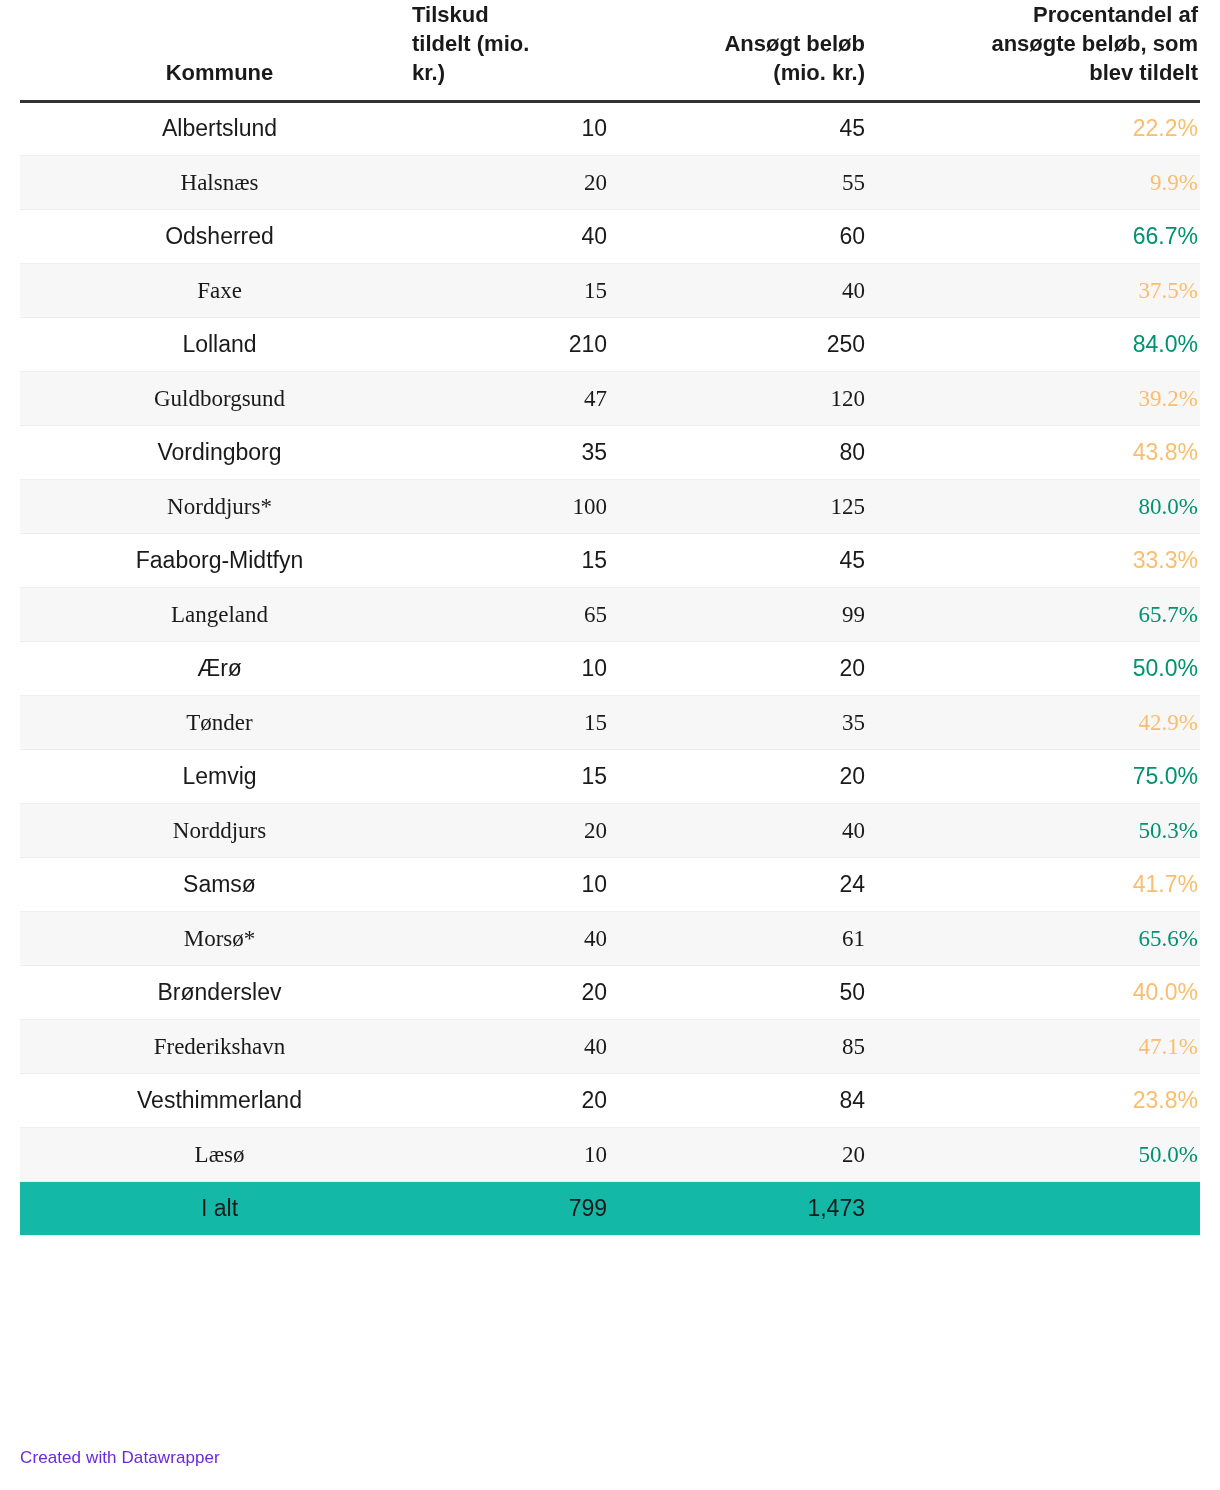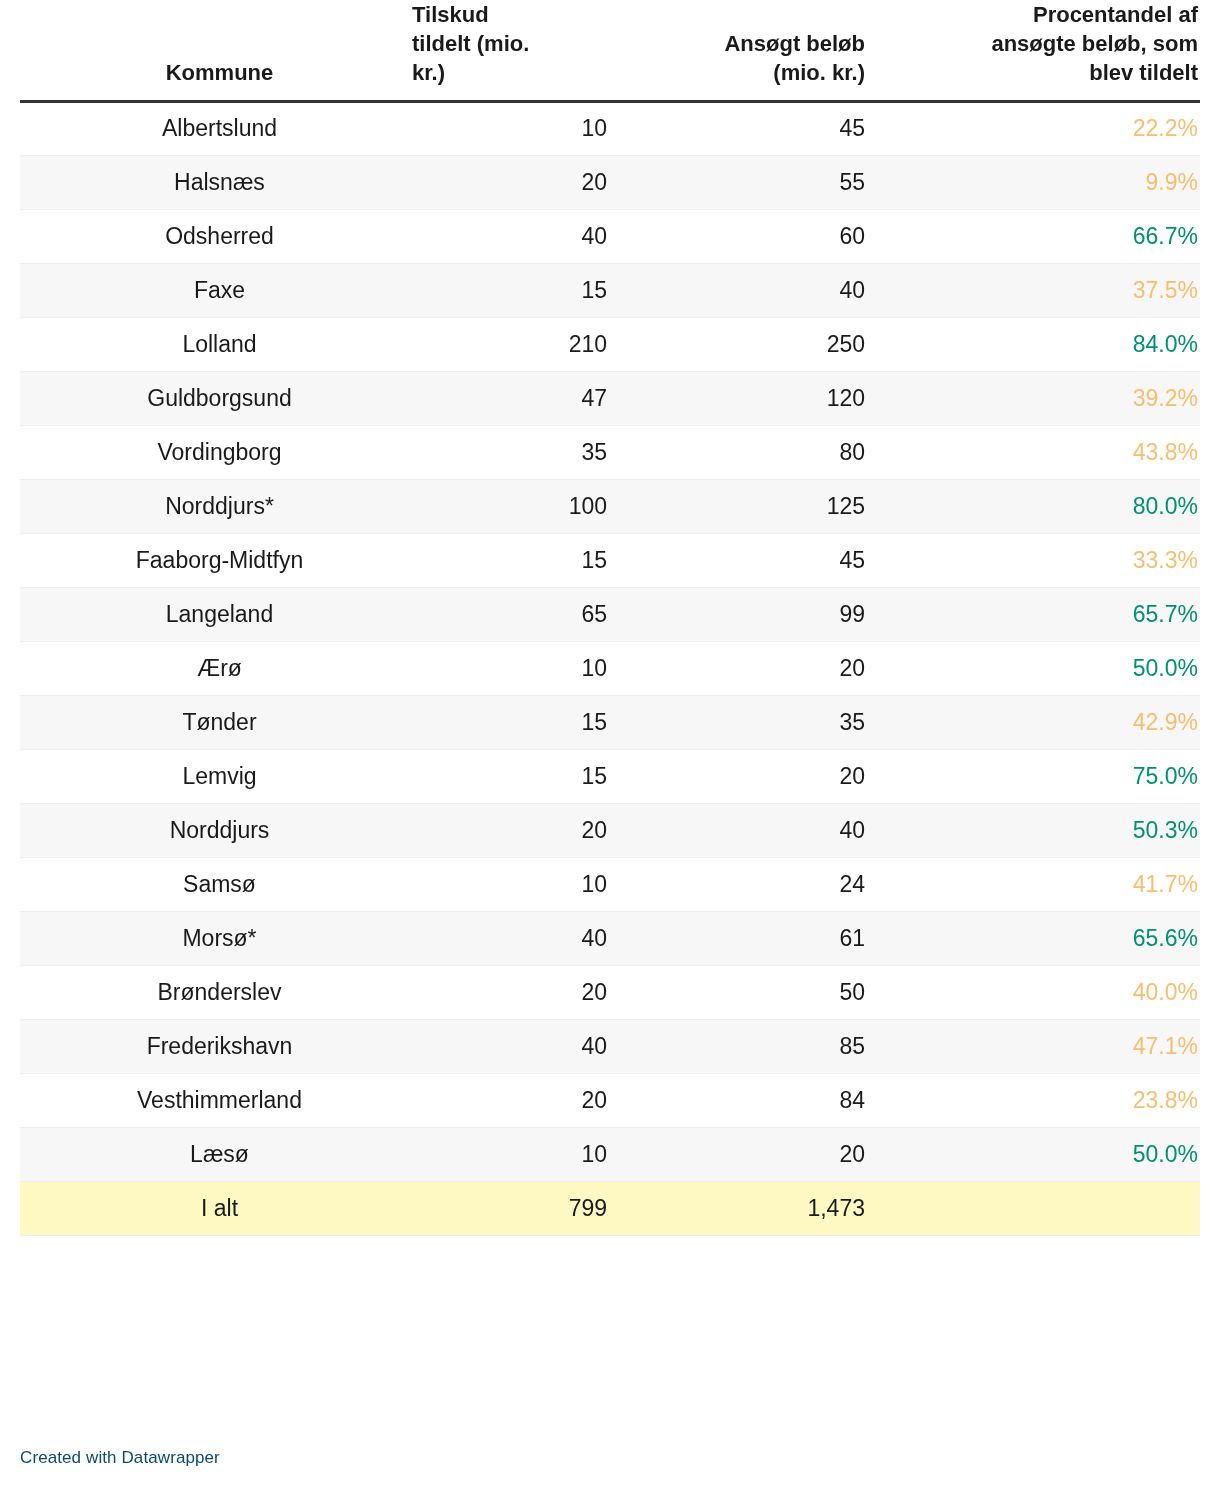--- a/index.html
+++ b/index.html
@@ -41,51 +41,51 @@
     border-bottom: 3px solid #333333;
   }
   th.col-name   { text-align: center;  width: 392px; padding-left: 7px; margin-left: 32px; }
   th.col-num    { text-align: left; width: 195px; }
   th.col-num2   { text-align: right; width: 258px; }
   th.col-pct    { text-align: right; width: 328px; padding-right: 2px; }
 
   
   tbody tr { height: 54px; }
   tbody tr.odd  { background: #ffffff; }
-  tbody tr.even { background: #f7f7f7; }
+  tbody tr.even { background: #f7f7f7; font-family: Liberation Serif, serif; }
 
   tbody td {
     font-size: 23px;
     font-weight: normal;
     line-height: 1.2;
     color: #1a1a1a;
     padding: 0;
     border-bottom: 1px solid #eeeeee;
     white-space: nowrap;
   }
   td.c-name { text-align: center;  padding-left: 7px; }
   td.c-num  { text-align: right; }
   td.c-pct  { text-align: right; padding-right: 2px; }
 
   td.pct-low  { color: #fabd6d; }
   td.pct-high { color: #009270; }
 
   
-  tbody tr.total-row { background: #fef9c3; }
+  tbody tr.total-row { background: #14b8a6; }
   tbody tr.total-row td {
     border-bottom: 1px solid #eeeeee;
   }
 
   
   .footer {
     position: absolute;
     left: 20px;
     top: 1448px;
     font-size: 17px;
-    color: #0c4a6e;
+    color: #6d28d9;
     letter-spacing: 0.1px;
   }
 </style>
 </head>
 <body>
 
 <div class="page">
 
   <table class="dw-table">
     <colgroup>

